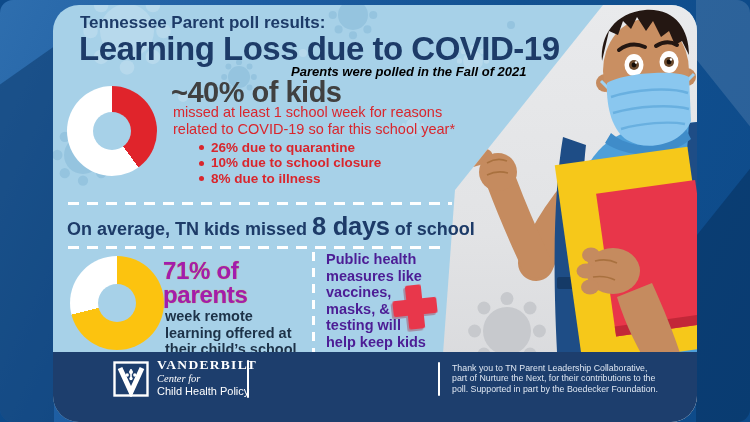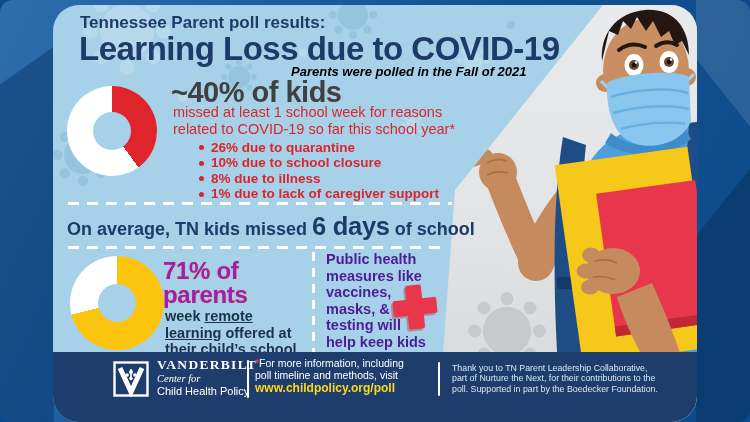--- a/index.html
+++ b/index.html
@@ -58,21 +58,21 @@
 
   .avg{position:absolute;left:14px;top:205px;width:420px;line-height:33px;color:#1d3b68;white-space:nowrap;}
   .avg .s{font-size:18px;font-weight:800;margin-top:25px;}
   .avg .big{font-size:25.5px;font-weight:800;letter-spacing:-.3px;}
 
   
   .h71{position:absolute;left:110px;top:254px;font-size:24px;line-height:23.5px;font-weight:800;
     color:#a21caf;white-space:pre-line;letter-spacing:-.3px;text-shadow:0 0 1px #d89c15;}
   .want{position:absolute;left:112px;top:303px;font-size:14.5px;line-height:16.5px;font-weight:600;
     color:#1d3248;white-space:pre-line;}
-  .want .b{font-weight:800;text-decoration:underline;}
+  .want .b{font-weight:800;}
 
   
   .ph{position:absolute;left:273px;top:246px;font-size:14.5px;line-height:16.6px;font-weight:600;
     color:#4c1d95;white-space:pre-line;}
   .ph .b{font-weight:800;}
   .cross{position:absolute;left:340px;top:280px;width:44px;height:44px;transform:rotate(-6deg);
     filter:drop-shadow(-2px 2px 0 rgba(160,20,40,.35));}
   .cross::before,.cross::after{content:"";position:absolute;background:#e8374b;border-radius:2px;}
   .cross::before{left:14px;top:0;width:16px;height:44px;}
   .cross::after{left:0;top:14px;width:44px;height:16px;}
@@ -197,26 +197,25 @@
     <div class="subtitle">Parents were polled in the Fall of 2021</div>
 
     <div class="donut red"></div>
     <div class="h40">~40% of kids</div>
     <div class="desc40"><span class="b">missed at least 1 school week</span><span> for reasons
 related to COVID-19 so far this school year*</span></div>
     <ul class="bullets">
       <li><span class="pct">26%</span><span> due to quarantine</span></li>
       <li><span class="pct">10%</span><span> due to school closure</span></li>
       <li><span class="pct">8%</span><span> due to illness</span></li>
-      <li><span class="pct">1%</span><span> due to lack of caregiver support</span></li>
     </ul>
 
     <div class="dash-h dash1"></div>
     <div class="avg">
-      <span class="s">On average, TN kids missed </span><span class="big">6 days</span><span class="s"> of school</span>
+      <span class="s">On average, TN kids missed </span><span class="big">8 days</span><span class="s"> of school</span>
     </div>
     <div class="dash-h dash2"></div>
 
     <div class="donut yellow"></div>
     <div class="h71">71% of
 parents</div>
     <div class="want"><span>week </span><span class="b">remote
 learning</span><span> offered at
 their child’s school</span></div>
 
@@ -240,25 +239,20 @@
         <circle cx="14.2" cy="14" r="1.7" fill="#fff"></circle>
         <circle cx="21.8" cy="14" r="1.7" fill="#fff"></circle>
         <circle cx="18" cy="17.5" r="1.7" fill="#fff"></circle>
       </svg>
       <div class="brand">
         <div class="vu">VANDERBILT</div>
         <div class="cf">Center for</div>
         <div class="chp">Child Health Policy</div>
       </div>
       <div class="fdiv d1"></div>
-      <div class="info">
-        <span class="star">*</span><span style="white-space:pre-line">For more information, including
-poll timeline and methods, visit</span>
-        <span class="url">www.childpolicy.org/poll</span>
-      </div>
       <div class="fdiv d2"></div>
       <div class="thanks">Thank you to TN Parent Leadership Collaborative,
 part of Nurture the Next, for their contributions to the
 poll. Supported in part by the Boedecker Foundation.</div>
     </div>
 
   </div>
 </div>
 
 </body></html>

